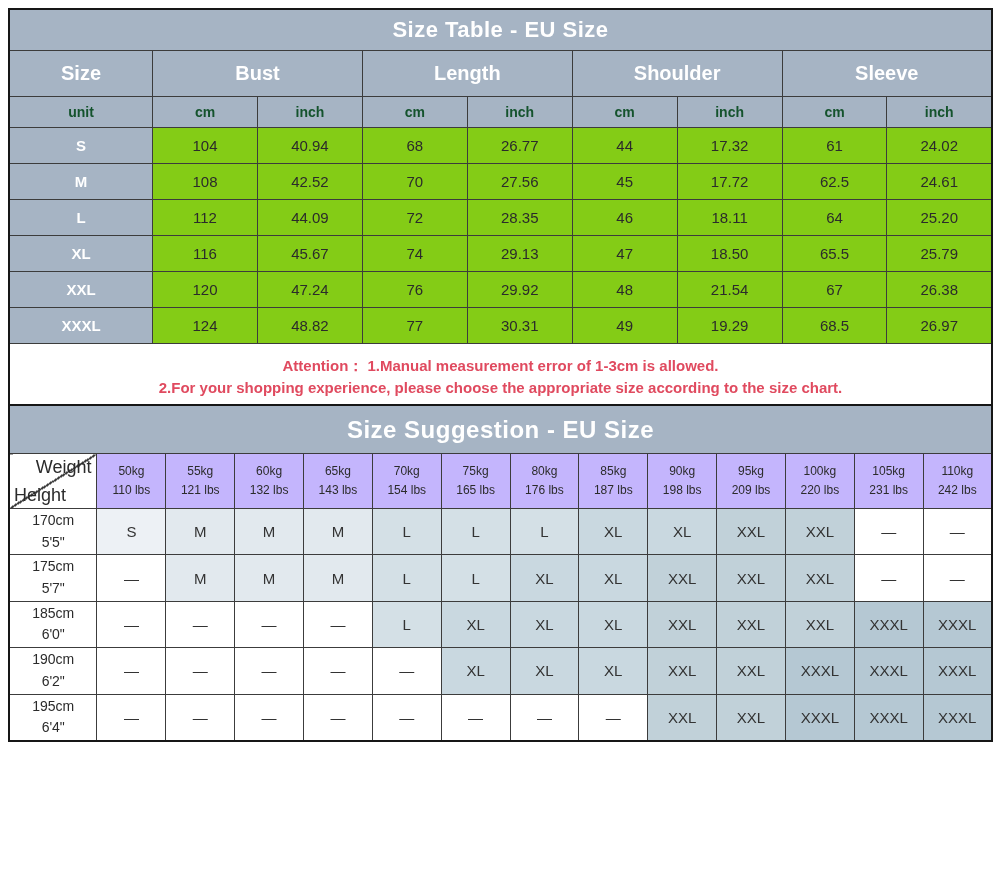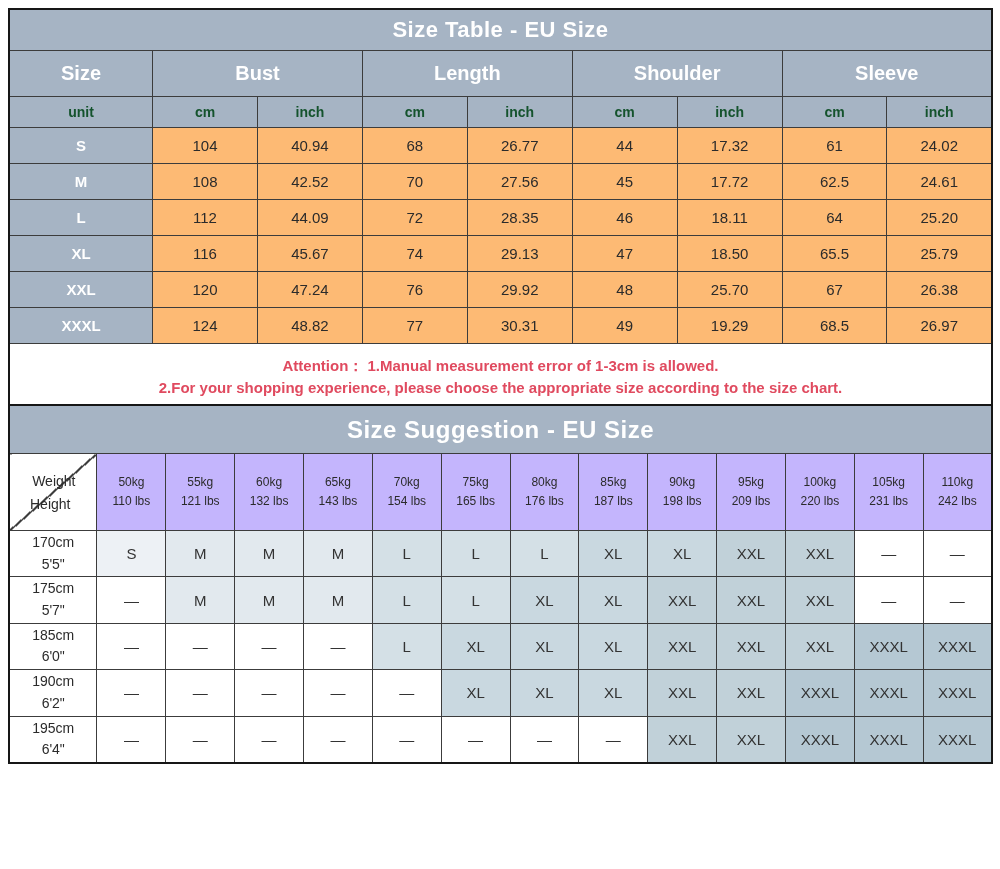--- a/index.html
+++ b/index.html
@@ -18,34 +18,34 @@
   table{border-collapse:collapse;table-layout:fixed;}
   td{border:1px solid var(--border-inner);text-align:center;vertical-align:middle;color:#2b2b2b;overflow:hidden;}
 
   .size-table{position:absolute;left:8px;top:8px;width:985px;border:2px solid var(--border-outer);}
   .suggestion-table{position:absolute;left:8px;top:404px;width:985px;border:2px solid var(--border-outer);}
 
   .title-row td{background:var(--header-bg);color:#fff;font-weight:bold;font-size:22px;height:38px;letter-spacing:.5px;}
   .group-row td{background:var(--header-bg);color:#fff;font-weight:bold;font-size:20px;height:43px;}
   .unit-row td{background:var(--header-bg);color:#14532d;font-weight:bold;font-size:14px;height:28px;}
   .size-label{background:var(--header-bg);color:#fff;font-weight:bold;font-size:15px;}
-  .measure-cell{font-size:15px;background:#fdba74;height:33px;}
+  .measure-cell{font-size:15px;background:#84cc16;height:33px;}
   .attention-cell{background:#fff;height:64px;}
   .attention-line{color:var(--attention-red);font-weight:bold;font-size:15px;line-height:1.5;text-align:center;}
 
   .suggestion-table .title-row td{font-size:24px;height:45px;}
   .weight-head{font-size:12px;height:50px;background:#c4b5fd;line-height:1.55;}
   .height-label{font-size:14px;background:#fff;line-height:1.55;}
   .suggest-cell{font-size:15px;height:43px;color:#333;}
   .corner{
     background-color:#fff;
     background-image:linear-gradient(to bottom right,
       transparent calc(50% - 1px), var(--border-inner) calc(50% - 1px),
       var(--border-inner) calc(50% + 1px), transparent calc(50% + 1px));
-    font-size:14px;padding:16px;
+    font-size:18px;padding:0;
   }
   .corner-top{display:block;text-align:right;padding:3px 5px 0 0;}
   .corner-bottom{display:block;text-align:left;padding:7px 0 2px 4px;}
 </style>
 </head>
 <body>
 
 <div class="page">
 
   <table class="size-table">
@@ -128,21 +128,21 @@
           <td class="measure-cell">65.5</td>
           <td class="measure-cell">25.79</td>
         </tr>
         <tr>
           <td class="size-label">XXL</td>
           <td class="measure-cell">120</td>
           <td class="measure-cell">47.24</td>
           <td class="measure-cell">76</td>
           <td class="measure-cell">29.92</td>
           <td class="measure-cell">48</td>
-          <td class="measure-cell">25.70</td>
+          <td class="measure-cell">21.54</td>
           <td class="measure-cell">67</td>
           <td class="measure-cell">26.38</td>
         </tr>
         <tr>
           <td class="size-label">XXXL</td>
           <td class="measure-cell">124</td>
           <td class="measure-cell">48.82</td>
           <td class="measure-cell">77</td>
           <td class="measure-cell">30.31</td>
           <td class="measure-cell">49</td>

